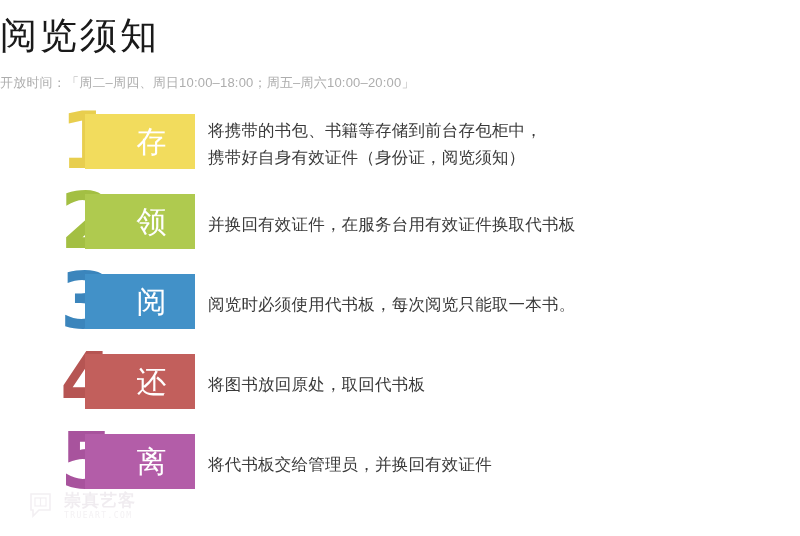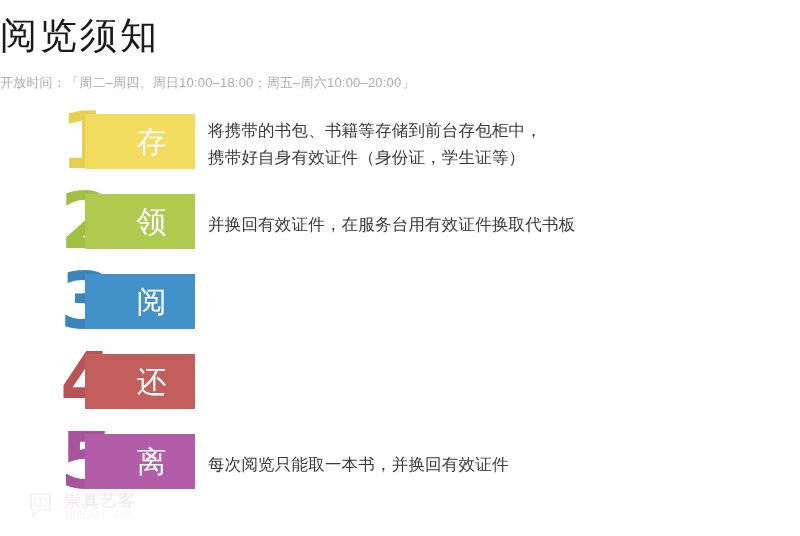--- a/index.html
+++ b/index.html
@@ -167,57 +167,61 @@
 
   <div class="steps">
       <div class="step-row">
         <div class="badge-wrap">
           <div class="badge-num" style="color: rgb(232, 206, 78);">1</div>
           <div class="badge-block" style="background: rgb(242, 220, 93);"></div>
           <div class="badge-char">存</div>
         </div>
         <div class="step-text">
           <div class="line">将携带的书包、书籍等存储到前台存包柜中，</div>
-          <div class="line">携带好自身有效证件（身份证，学生证等）</div>
+          <div class="line">携带好自身有效证件（身份证，阅览须知）</div>
         </div>
       </div>
       <div class="step-row">
         <div class="badge-wrap">
           <div class="badge-num" style="color: rgb(163, 191, 67);">2</div>
           <div class="badge-block" style="background: rgb(175, 202, 79);"></div>
           <div class="badge-char">领</div>
         </div>
         <div class="step-text">
           <div class="line">并换回有效证件，在服务台用有效证件换取代书板</div>
         </div>
       </div>
       <div class="step-row">
         <div class="badge-wrap">
           <div class="badge-num" style="color: rgb(59, 133, 188);">3</div>
           <div class="badge-block" style="background: rgb(66, 145, 200);"></div>
           <div class="badge-char">阅</div>
         </div>
         <div class="step-text">
+          <div class="line">阅览时必须使用代书板，每次阅览只能取一本书。</div>
         </div>
       </div>
       <div class="step-row">
         <div class="badge-wrap">
           <div class="badge-num" style="color: rgb(182, 85, 83);">4</div>
           <div class="badge-block" style="background: rgb(194, 95, 92);"></div>
           <div class="badge-char">还</div>
         </div>
+        <div class="step-text">
+          <div class="line">将图书放回原处，取回代书板</div>
+        </div>
       </div>
       <div class="step-row">
         <div class="badge-wrap">
           <div class="badge-num" style="color: rgb(168, 83, 157);">5</div>
           <div class="badge-block" style="background: rgb(179, 93, 168);"></div>
           <div class="badge-char">离</div>
         </div>
         <div class="step-text">
-          <div class="line">每次阅览只能取一本书，并换回有效证件</div>
+          <div class="line">将代书板交给管理员，并换回有效证件</div>
         </div>
       </div>
     </div>
 
   <div class="watermark">
     <div class="wm-icon">
       <svg width="30" height="30" viewBox="0 0 30 30" aria-hidden="true">
         <path d="M3 3 H22 V19 H11 L5 25 V19 H3 Z" fill="none" stroke="#d5cbd5" stroke-width="1.6"></path>
         <rect x="7" y="7" width="11" height="8" fill="none" stroke="#d5cbd5" stroke-width="1.2"></rect>
         <line x1="12.5" y1="7" x2="12.5" y2="15" stroke="#d5cbd5" stroke-width="1.2"></line>

